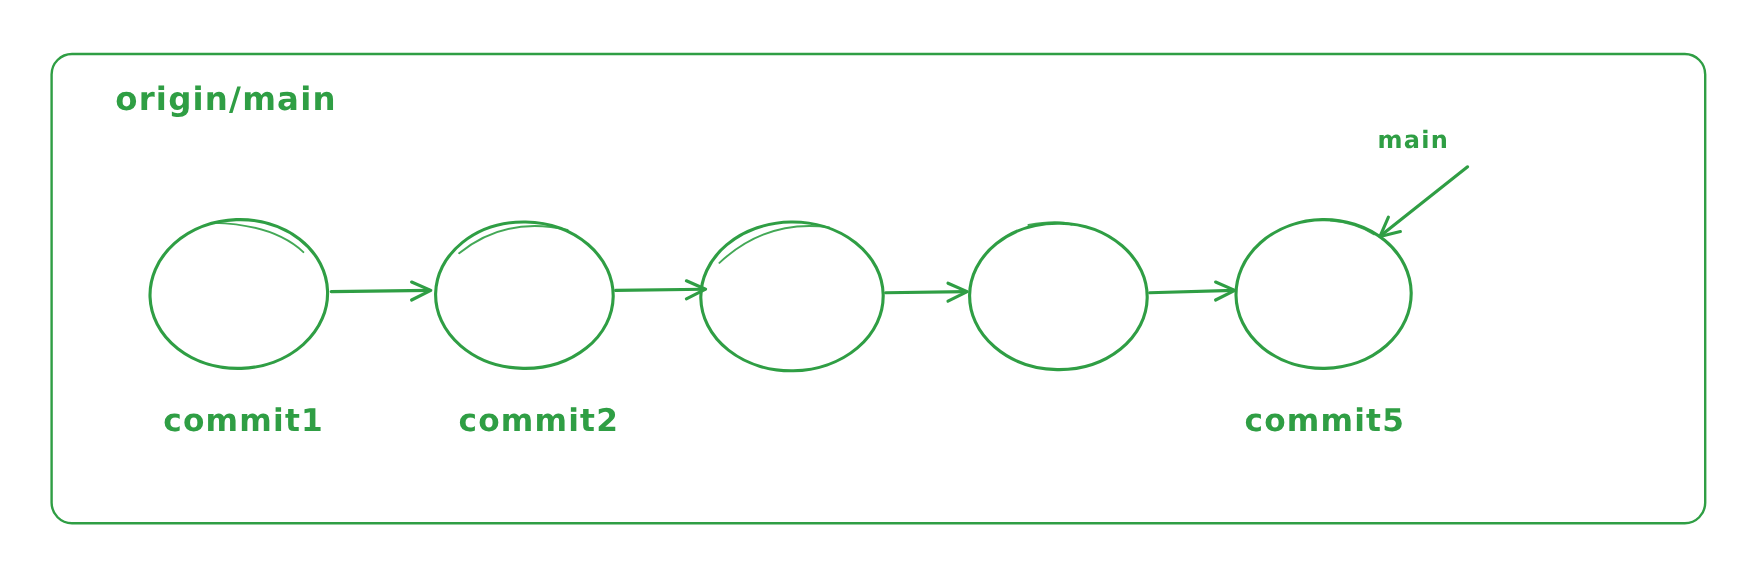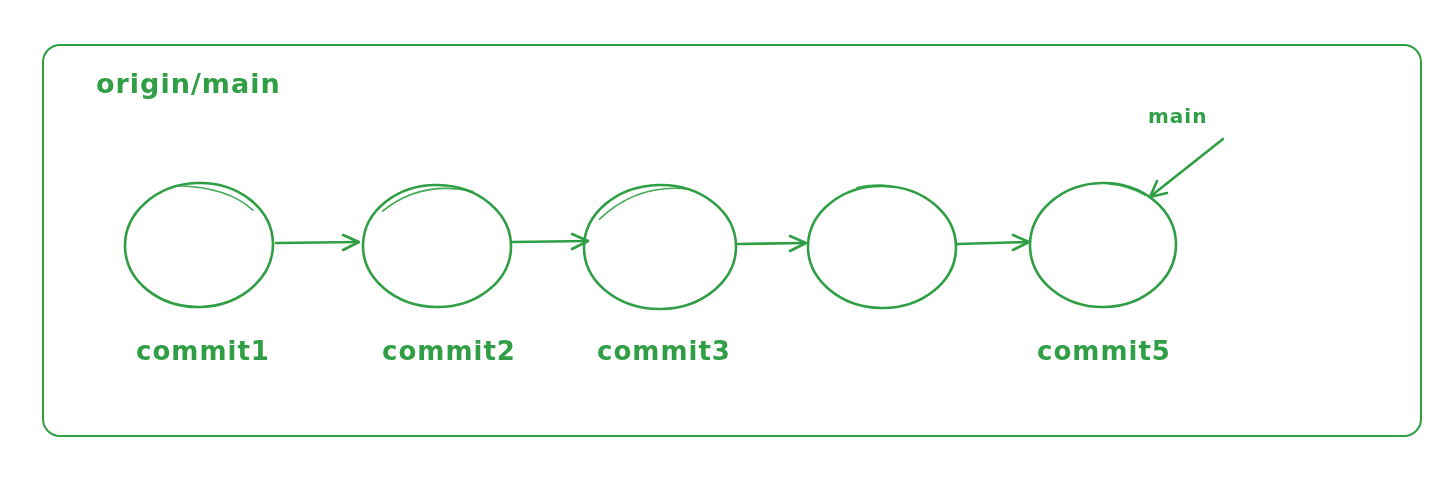--- a/index.html
+++ b/index.html
@@ -135,18 +135,17 @@
     </g>
 
     <g>
       <path class="edge" d="M 1223 139 L 1151 196"></path>
       <path class="edge" d="M 1167 193 L 1150 197 L 1157 181"></path>
     </g>
   </svg>
 
   <div class="hand-text commit-label commit-label-1">commit1</div>
   <div class="hand-text commit-label commit-label-2">commit2</div>
-  <div class="hand-text commit-label commit-label-3">commit3</div>
   <div class="hand-text commit-label commit-label-5">commit5</div>
 
   <div class="hand-text main-pointer-label">main</div>
 
 </div>
 
 </body></html>

